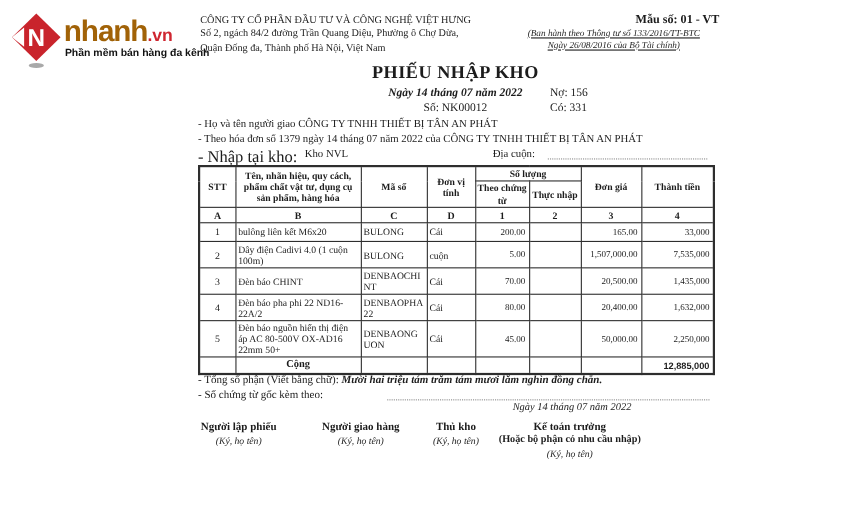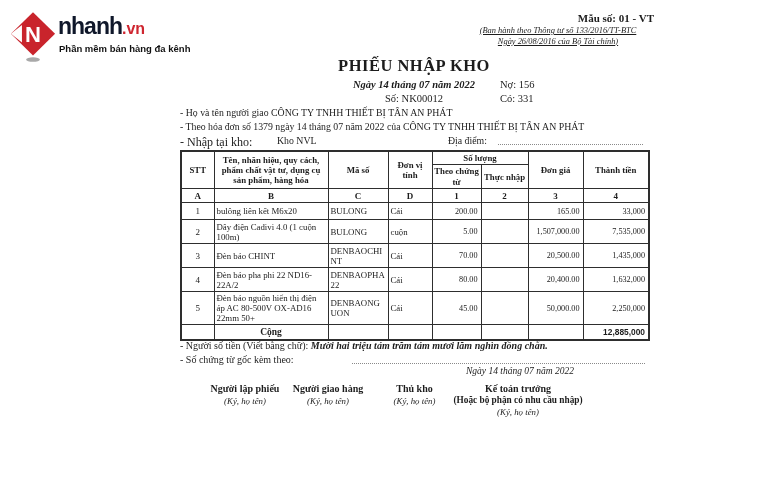--- a/index.html
+++ b/index.html
@@ -4,41 +4,41 @@
 <style>
   * { margin:0; padding:0; box-sizing:border-box; }
   html,body { background:#ffffff; }
   body { width:765px; height:478px; font-family:"Liberation Serif", serif; color:#1c1c1c; }
   .sheet { position:relative; width:765px; height:478px; background:#fff; overflow:hidden; }
 
   
   .logo { position:absolute; left:10px; top:11px; width:165px; height:52px; }
   .logo-icon { position:absolute; left:0; top:0; }
   .brand { position:absolute; left:48px; top:2px; font-family:"Liberation Sans",sans-serif; font-weight:bold; letter-spacing:-1px; white-space:nowrap; }
-  .brand .b1 { font-size:23px; color:#0f172a;text-align:center; }
+  .brand .b1 { font-size:27px; color:#a16207;text-align:center; }
   .brand .b2 { font-size:16px; color:#cf2630; letter-spacing:0; }
   .tagline { position:absolute; left:49px; top:32px; font-family:"Liberation Sans",sans-serif; font-weight:bold; font-size:9.5px; color:#111; white-space:nowrap; }
 
   
   .company { position:absolute; left:182px; top:13px; width:285px; font-size:9.3px; line-height:12.4px; }
   .form-meta { position:absolute; left:462px; top:12px; width:192px; text-align:center; }
   .form-no { font-weight:bold; font-size:11px; margin-bottom:2px;text-align:right; }
   .circular { font-style:italic; font-size:8.4px; line-height:10.5px;text-decoration:underline; }
 
   
   .doc-title { position:absolute; left:180px; top:56px; width:468px; text-align:center; font-weight:bold; font-size:16.5px; letter-spacing:.5px; }
   .doc-date { position:absolute; left:180px; top:79px; width:468px; text-align:center; font-weight:bold; font-style:italic; font-size:10.5px; }
   .doc-no { position:absolute; left:180px; top:93px; width:468px; text-align:center; font-size:10.5px; }
   .debit { position:absolute; left:500px; top:79px; font-size:10.5px; }
   .credit { position:absolute; left:500px; top:93px; font-size:10.5px; }
 
   
   .info1 { position:absolute; left:180px; top:107px; font-size:9.8px; white-space:nowrap; }
   .info2 { position:absolute; left:180px; top:121px; font-size:9.8px; white-space:nowrap; }
-  .info3-label { position:absolute; left:180px; top:135px; font-size:12px; }
+  .info3-label { position:absolute; left:180px; top:135px; font-size:15px; }
   .info3-value { position:absolute; left:277px; top:135px; font-size:9.8px; }
   .loc-label { position:absolute; left:448px; top:135px; font-size:9.8px; }
   .dotline { border-bottom:1px dotted #8a8a8a; position:absolute; height:11px; }
   .loc-line { left:498px; top:134px; width:145px; }
   .attach-line { left:352px; top:353px; width:293px; }
 
   
   table.grid { position:absolute; left:180px; top:150px; width:468px; border-collapse:collapse; table-layout:fixed; }
   table.grid th, table.grid td { border:1px solid #2e2e2e; vertical-align:middle; }
   table.grid { border:2px solid #2e2e2e; }
@@ -57,57 +57,62 @@
 
   
   .sum1 { position:absolute; left:180px; top:340px; font-size:10px; white-space:nowrap; }
   .sum1 .words { font-weight:bold; font-style:italic; }
   .sum2 { position:absolute; left:180px; top:354px; font-size:10px; }
   .f-date { position:absolute; left:420px; top:366px; width:200px; text-align:center; font-style:italic; font-size:9.5px; }
   .sig { position:absolute; top:383px; text-align:center; }
   .sig .t { font-weight:bold; font-size:10px; }
   .sig .n { font-weight:bold; font-size:9.3px; margin-top:1px; }
   .sig .h { font-style:italic; font-size:8.8px; margin-top:2px; }
-  .sig1 { left:180px; width:130px; } .sig2 { left:263px; width:130px; }
+  .sig1 { left:152px; width:130px; } .sig2 { left:263px; width:130px; }
   .sig3 { left:352px; width:125px; } .sig4 { left:418px; width:200px; }
 </style>
 </head>
 <body>
 
 <div class="sheet">
 
   <div class="logo">
     <svg class="logo-icon" width="46" height="52" viewBox="0 0 100 112">
       <ellipse cx="50" cy="105" rx="15" ry="5" fill="#a9a9a9"></ellipse>
       <polygon points="50,2 98,49 50,96 2,49" fill="#c9242c"></polygon>
       <polygon points="2,49 26,30 26,68" fill="#ffffff"></polygon>
       <text x="50" y="66" text-anchor="middle" font-family="Liberation Sans, sans-serif" font-weight="bold" font-size="48" fill="#ffffff">N</text>
     </svg>
     <div class="brand"><span class="b1">nhanh</span><span class="b2">.vn</span></div>
     <div class="tagline">Phần mềm bán hàng đa kênh</div>
   </div>
 
+  <div class="company">
+    <div>CÔNG TY CỔ PHẦN ĐẦU TƯ VÀ CÔNG NGHỆ VIỆT HƯNG</div>
+    <div>Số 2, ngách 84/2 đường Trần Quang Diệu, Phường ô Chợ Dừa,</div>
+    <div>Quận Đống đa, Thành phố Hà Nội, Việt Nam</div>
+  </div>
 
   <div class="form-meta">
     <div class="form-no">Mẫu số: 01 - VT</div>
     <div class="circular">(Ban hành theo Thông tư số 133/2016/TT-BTC</div>
     <div class="circular">Ngày 26/08/2016 của Bộ Tài chính)</div>
   </div>
 
   <div class="doc-title">PHIẾU NHẬP KHO</div>
   <div class="doc-date">Ngày 14 tháng 07 năm 2022</div>
   <div class="doc-no">Số: NK00012</div>
   <div class="debit">Nợ: 156</div>
   <div class="credit">Có: 331</div>
 
   <div class="info1">- Họ và tên người giao CÔNG TY TNHH THIẾT BỊ TÂN AN PHÁT</div>
   <div class="info2">- Theo hóa đơn số 1379  ngày 14 tháng 07 năm 2022 của CÔNG TY TNHH THIẾT BỊ TÂN AN PHÁT</div>
   <div class="info3-label">- Nhập tại kho:</div>
   <div class="info3-value">Kho NVL</div>
-  <div class="loc-label">Địa điểm:</div>
+  <div class="loc-label">Địa cuộn:</div>
   <div class="dotline loc-line"></div>
 
   <table class="grid">
     <colgroup>
       <col style="width:33px">
         <col style="width:114px">
         <col style="width:60px">
         <col style="width:44px">
       <col style="width:49px">
         <col style="width:47px">
@@ -194,21 +199,21 @@
       <td></td>
       <td></td>
       <td></td>
       <td></td>
       <td></td>
       <td class="c-total-amt">12,885,000</td>
     </tr>
   </tbody>
     </table>
 
-  <div class="sum1"><span>- Người số tiền (Viết bằng chữ): </span><span class="words">Mười hai triệu tám trăm tám mươi lăm nghìn đồng chẵn.</span></div>
+  <div class="sum1"><span>- Tổng số phận (Viết bằng chữ): </span><span class="words">Mười hai triệu tám trăm tám mươi lăm nghìn đồng chẵn.</span></div>
   <div class="sum2">- Số chứng từ gốc kèm theo:</div>
   <div class="dotline attach-line"></div>
 
   <div class="f-date">Ngày 14 tháng 07 năm 2022</div>
 
   <div class="sig sig1">
     <div class="t">Người lập phiếu</div>
     <div class="h">(Ký, họ tên)</div>
   </div>
   <div class="sig sig2">

